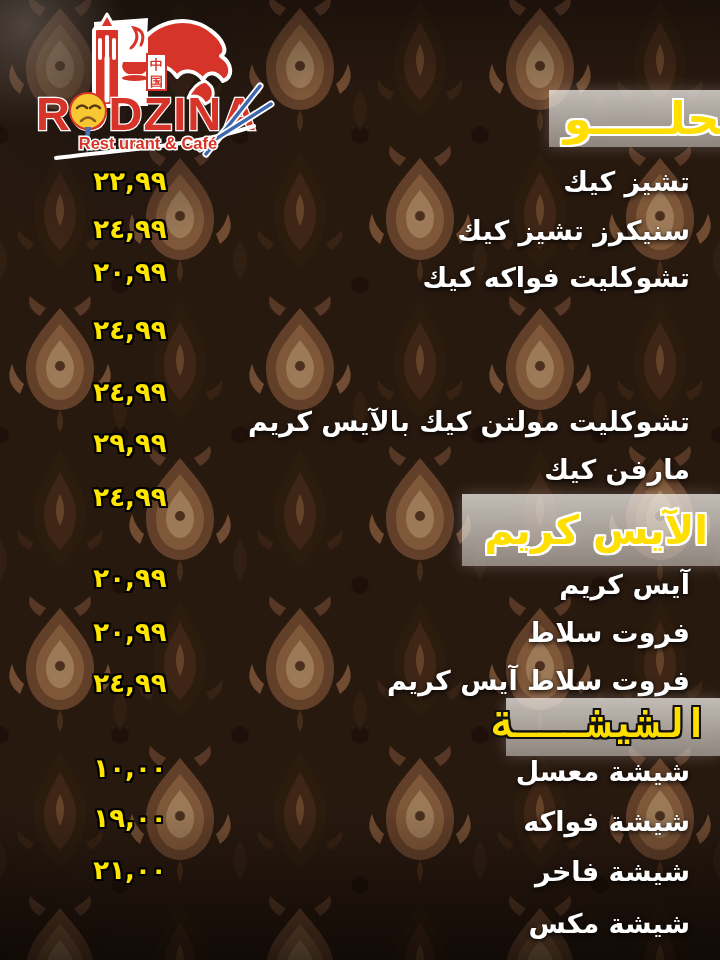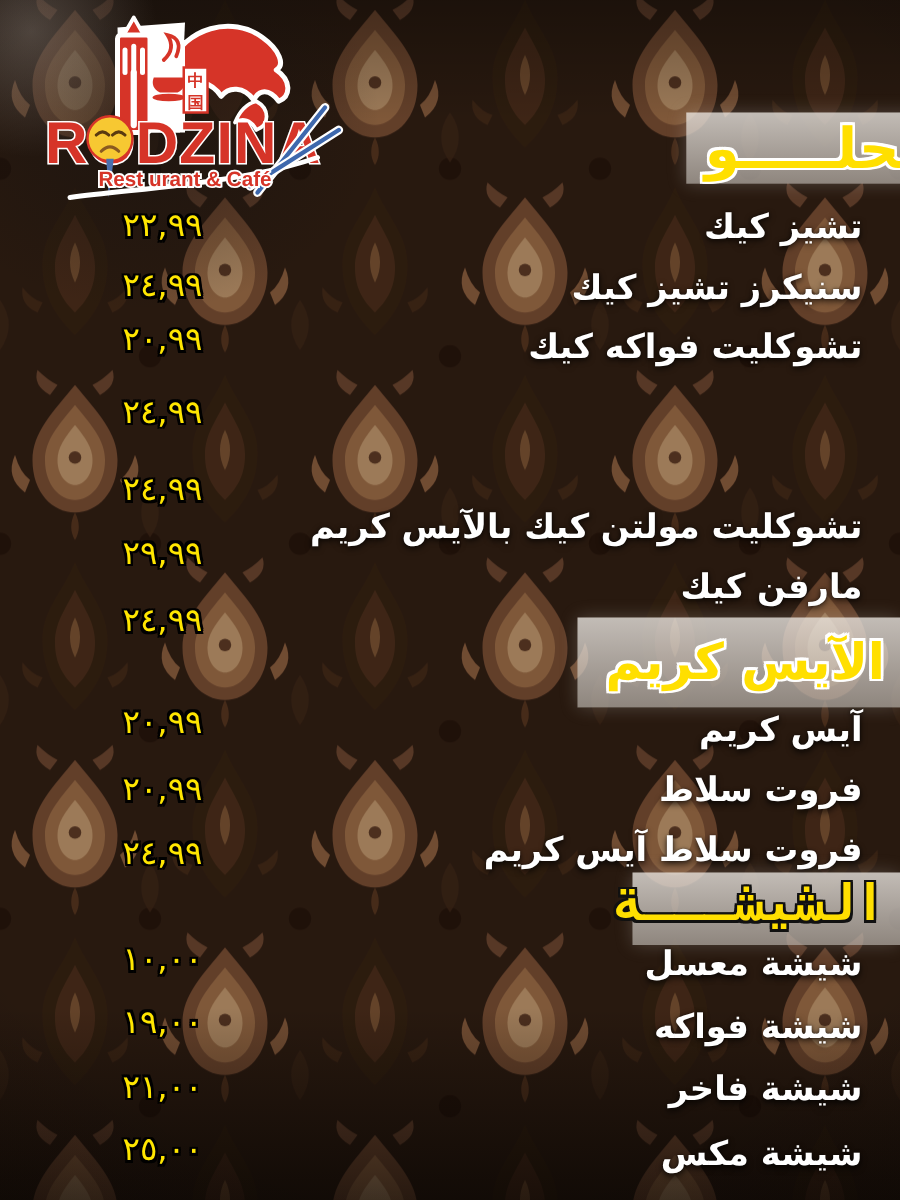--- a/index.html
+++ b/index.html
@@ -28,21 +28,21 @@
   .band3 .band-title{font-size:40px;font-family:Liberation Mono, monospace;}
   .outline-white{text-shadow:-2px -2px 0 #fff,2px -2px 0 #fff,-2px 2px 0 #fff,2px 2px 0 #fff,
                  -2px 0 0 #fff,2px 0 0 #fff,0 -2px 0 #fff,0 2px 0 #fff;}
   .outline-black{text-shadow:-2px -2px 0 #111,2px -2px 0 #111,-2px 2px 0 #111,2px 2px 0 #111,
                  -2px 0 0 #111,2px 0 0 #111,0 -2px 0 #111,0 2px 0 #111;}
 
   .name{position:absolute;right:30px;direction:rtl;white-space:nowrap;
         font-weight:bold;font-size:27px;line-height:34px;color:#ffffff;
         text-shadow:0 2px 5px rgba(0,0,0,0.75), 0 0 2px rgba(0,0,0,0.5);text-align:center;}
   .price{position:absolute;left:70px;width:120px;text-align:center;direction:rtl;white-space:nowrap;
-         font-weight:normal;font-size:26px;line-height:32px;color:#ffe600;
+         font-weight:bold;font-size:26px;line-height:32px;color:#ffe600;
          text-shadow:-2px -2px 0 #000,2px -2px 0 #000,-2px 2px 0 #000,2px 2px 0 #000,
                      -2px 0 0 #000,2px 0 0 #000,0 -2px 0 #000,0 2px 0 #000;}
 </style>
 </head>
 <body>
 
 <div class="page">
 
   <svg class="bg" width="720" height="960" viewBox="0 0 720 960">
     <defs>
@@ -163,16 +163,15 @@
     <div class="band band3">
       <span class="band-title outline-black">الشيشـــة</span>
     </div>
     <div class="name" style="top:755px">شيشة معسل</div>
     <div class="price" style="top:752px">١٠,٠٠</div>
     <div class="name" style="top:805px">شيشة فواكه</div>
     <div class="price" style="top:802px">١٩,٠٠</div>
     <div class="name" style="top:855px">شيشة فاخر</div>
     <div class="price" style="top:854px">٢١,٠٠</div>
     <div class="name" style="top:907px">شيشة مكس</div>
-    <div class="price" style="top:904px">٢٥,٠٠</div>
 
   </div>
 </div>
 
 </body></html>

